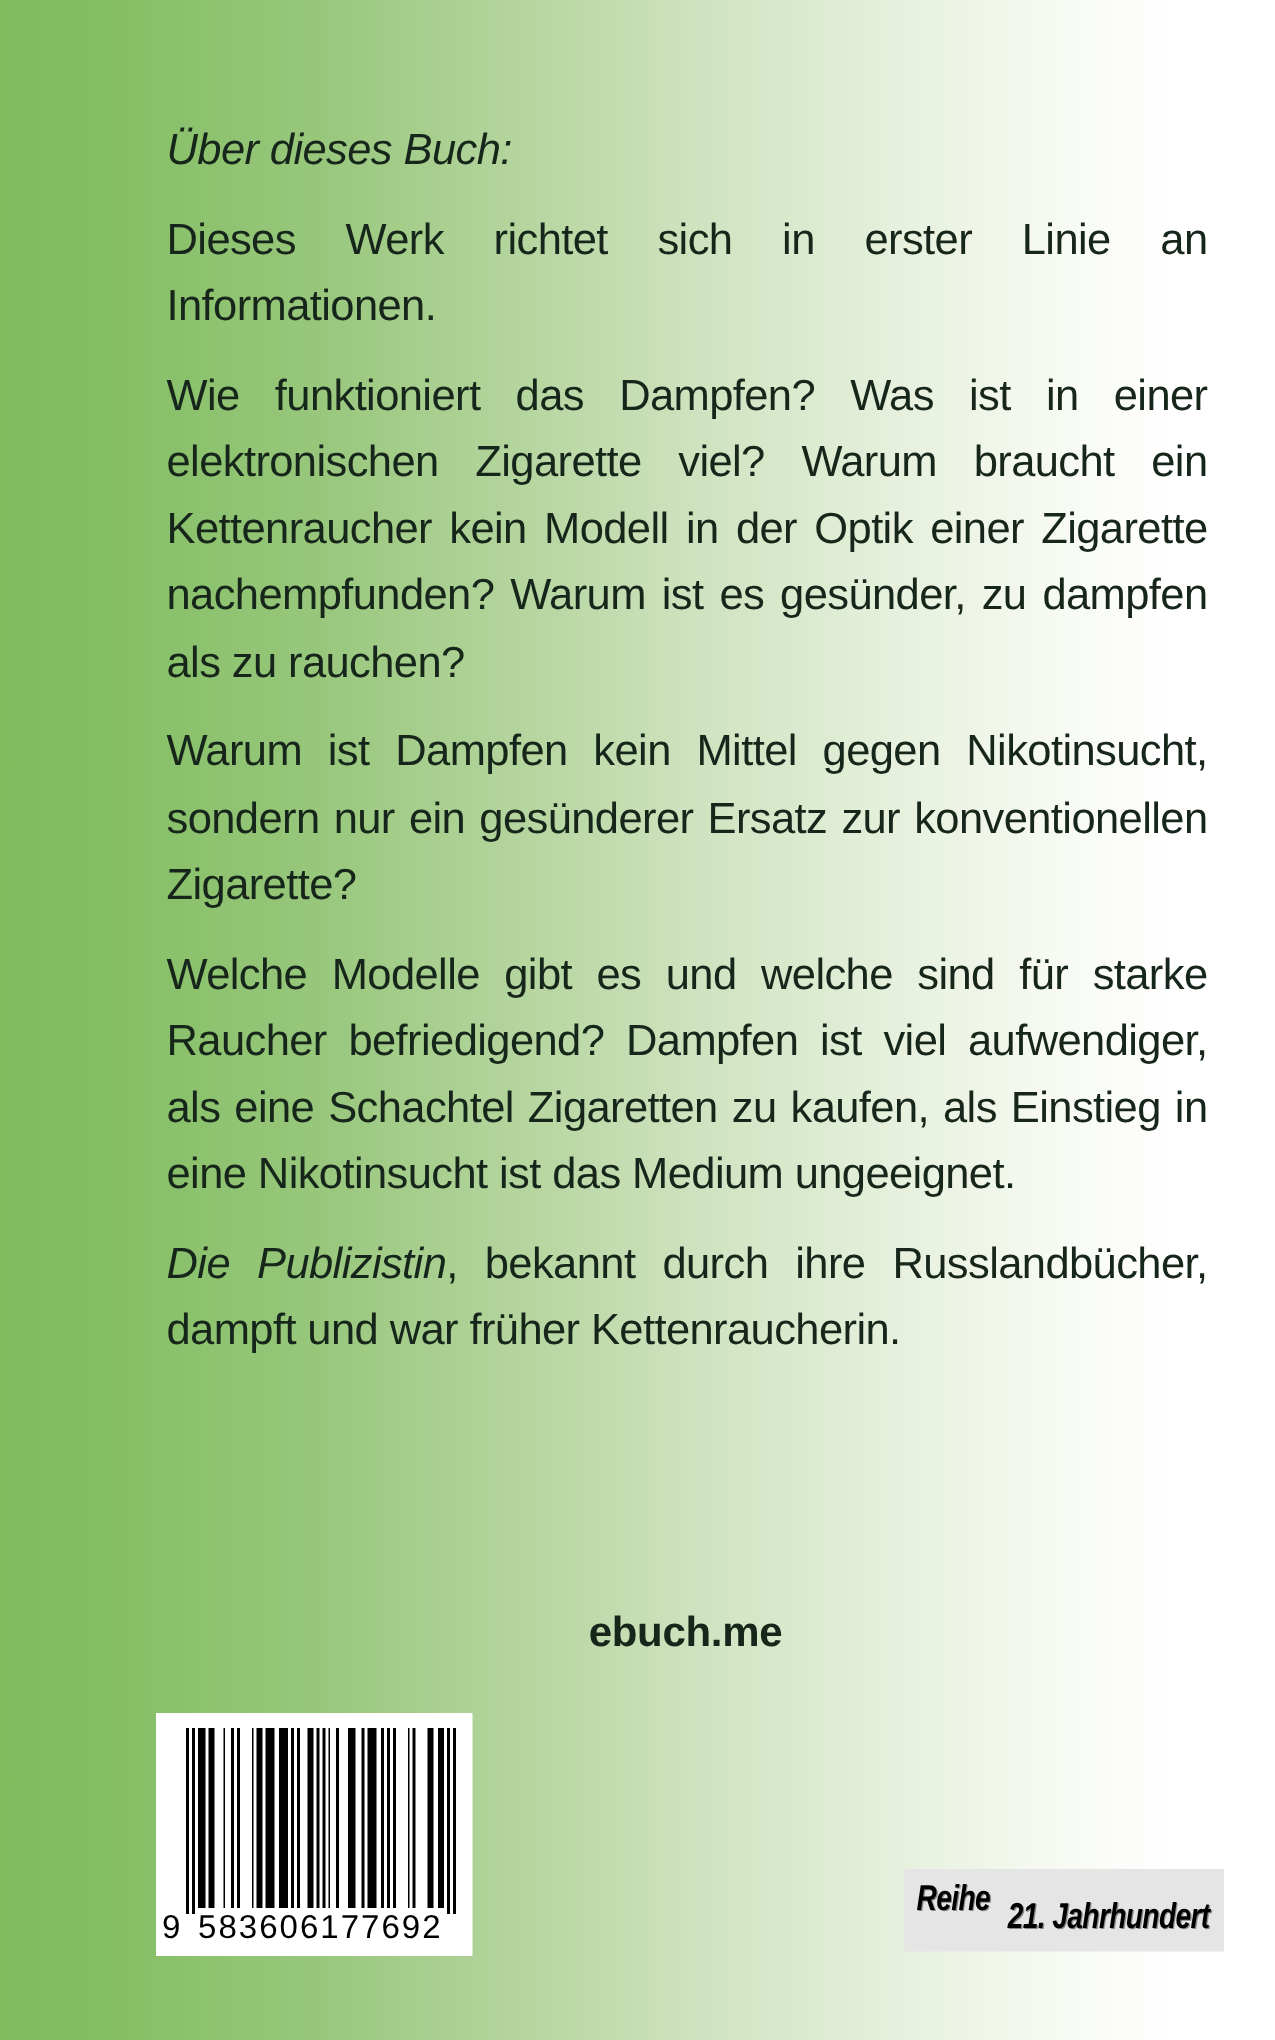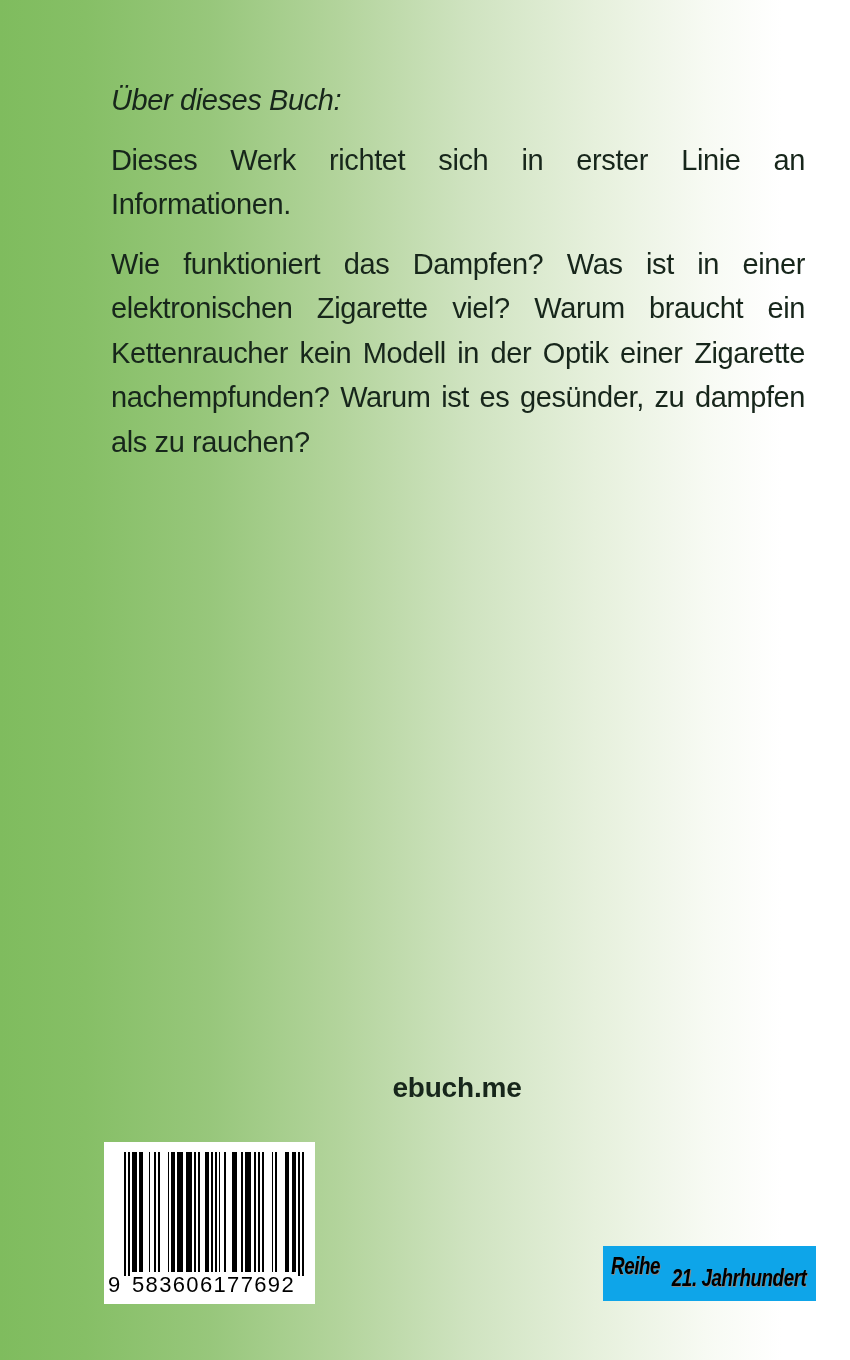--- a/index.html
+++ b/index.html
@@ -101,21 +101,21 @@
       color: #000;
       background: #fff;
       padding: 0 1px;
     }
     .series-box {
       position: absolute;
       left: 603px;
       top: 1246px;
       width: 213px;
       height: 55px;
-      background: #0ea5e9;
+      background: #e5e5e5;
     }
     .series-logo {
       position: absolute;
       left: 8px;
       top: 6px;
       font-family: "Liberation Sans", sans-serif;
       font-weight: bold;
       font-style: italic;
       color: #000;
       transform: scaleX(0.78);
@@ -141,20 +141,23 @@
   </style>
 </head>
 <body>
 
 <div class="cover">
 
   <div class="text-block">
     <p class="heading">Über dieses Buch:</p>
     <p>Dieses Werk richtet sich in erster Linie an Informationen.</p>
     <p>Wie funktioniert das Dampfen? Was ist in einer elektronischen Zigarette viel? Warum braucht ein Kettenraucher kein Modell in der Optik einer Zigarette nachempfunden? Warum ist es gesünder, zu dampfen als zu rauchen?</p>
+    <p>Warum ist Dampfen kein Mittel gegen Nikotinsucht, sondern nur ein gesünderer Ersatz zur konventionellen Zigarette?</p>
+    <p>Welche Modelle gibt es und welche sind für starke Raucher befriedigend? Dampfen ist viel aufwendiger, als eine Schachtel Zigaretten zu kaufen, als Einstieg in eine Nikotinsucht ist das Medium ungeeignet.</p>
+    <p><span class="italic">Die Publizistin</span><span>, bekannt durch ihre Russlandbücher, dampft und war früher Kettenraucherin.</span></p>
   </div>
 
   <div class="url">ebuch.me</div>
 
   <div class="barcode-box">
     <div class="barcode-bars" id="bars">
         <div class="bar" style="width: 1.89474px;"></div>
         <div class="gap" style="width: 1.89474px;"></div>
         <div class="bar" style="width: 1.89474px;"></div>
         <div class="gap" style="width: 1.89474px;"></div>

